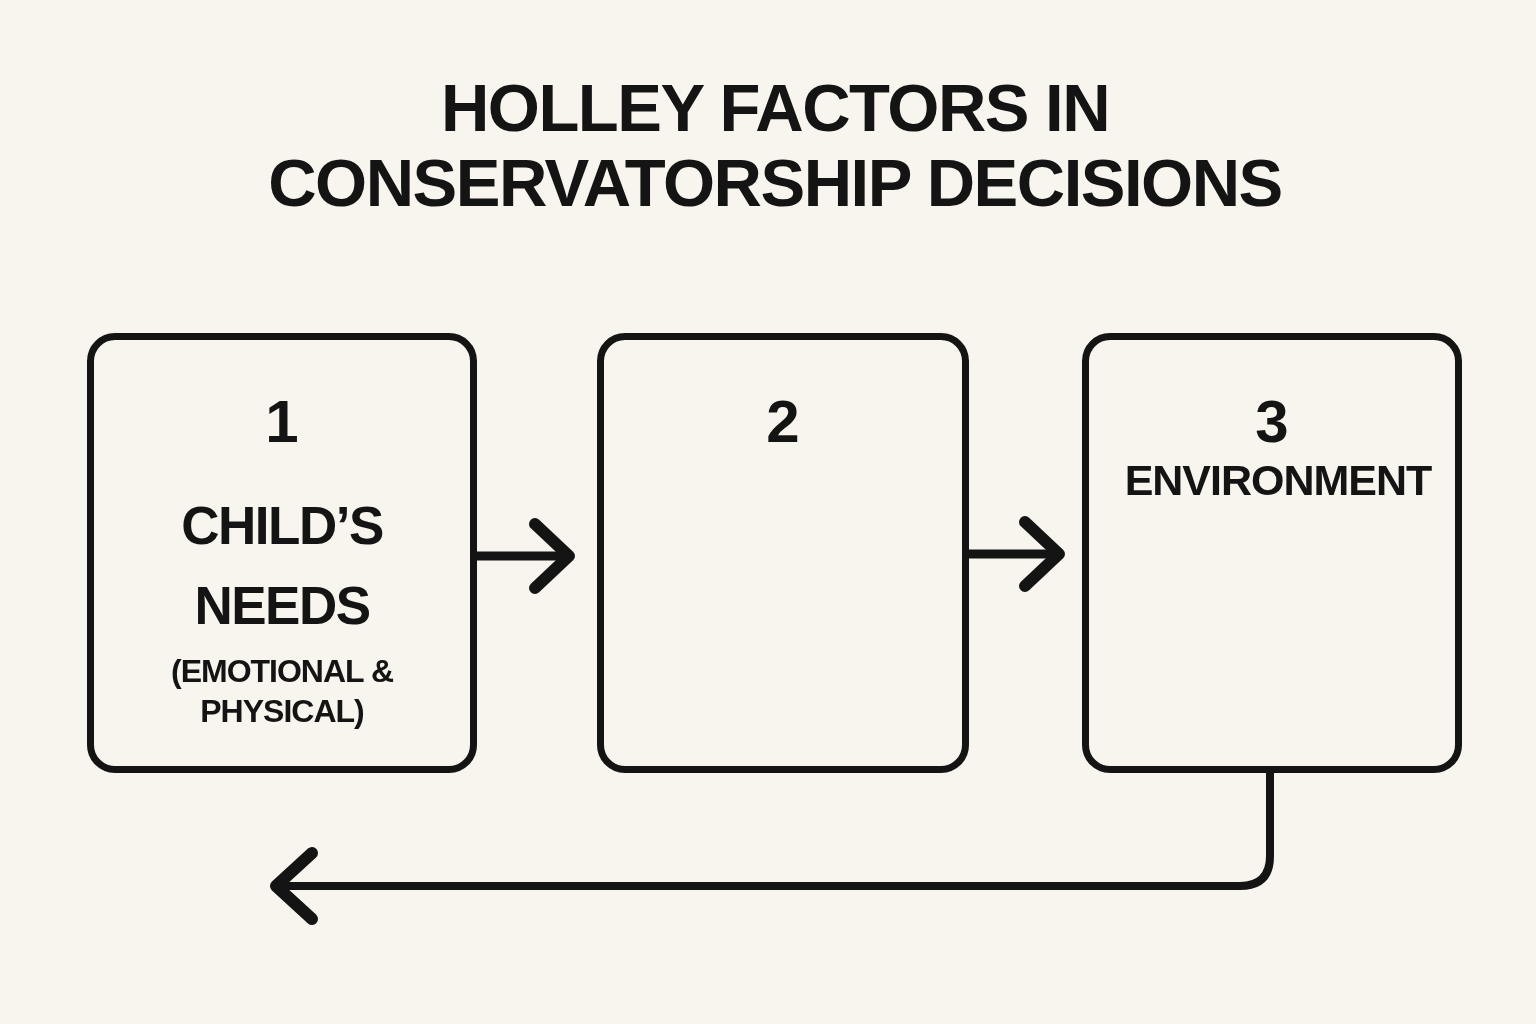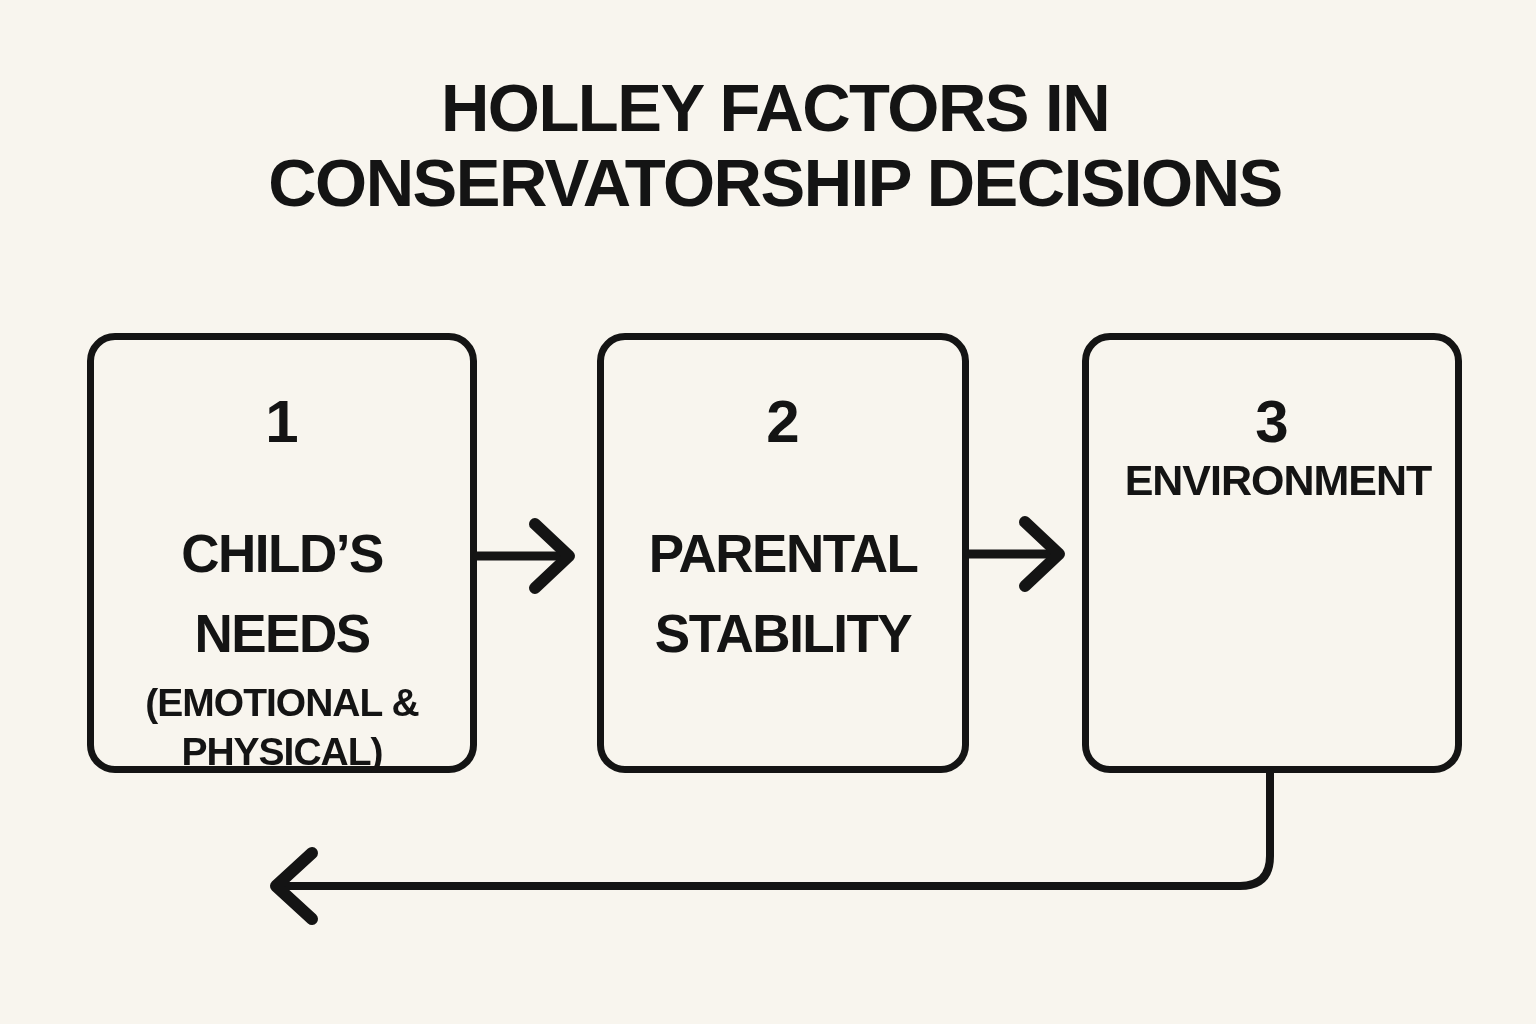--- a/index.html
+++ b/index.html
@@ -44,30 +44,30 @@
   }
   .box-1{left:80px;width:390px;}
   .box-2{left:590px;width:372px;}
   .box-3{left:1075px;width:380px;}
   .factor-number{
     font-size:60px;
     font-weight:bold;
     line-height:1;
   }
   .factor-name{
-    margin-top:62px;
+    margin-top:34px;
     font-size:53px;
     font-weight:bold;
     line-height:1.5;
     letter-spacing:-1.5px;
     white-space:pre-line;
   }
   .box-3 .factor-name{line-height:1.2;}
   .factor-detail{
-    font-size:39px;
+    font-size:32px;
     font-weight:bold;
     line-height:1.25;
     letter-spacing:-1px;
     white-space:pre-line;
     margin-top:6px;
   }
   .box-3 .factor-detail{font-size:43px;margin-top:2px;margin-left:12px;}
   .arrow-layer{
     position:absolute;
     left:0;top:0;width:1536px;height:1024px;
@@ -94,22 +94,20 @@
   <div class="factor-box box-1">
     <div class="factor-number">1</div>
     <div class="factor-name">CHILD’S
 NEEDS</div>
     <div class="factor-detail">(EMOTIONAL &amp;
 PHYSICAL)</div>
   </div>
 
   <div class="factor-box box-2">
     <div class="factor-number">2</div>
-    <div class="factor-name">PARENTAL
-STABILITY</div>
     <div class="factor-detail"></div>
   </div>
 
   <div class="factor-box box-3">
     <div class="factor-number">3</div>
     <div class="factor-detail">ENVIRONMENT</div>
   </div>
 
   <svg class="arrow-layer" width="1536" height="1024" viewBox="0 0 1536 1024">
 

